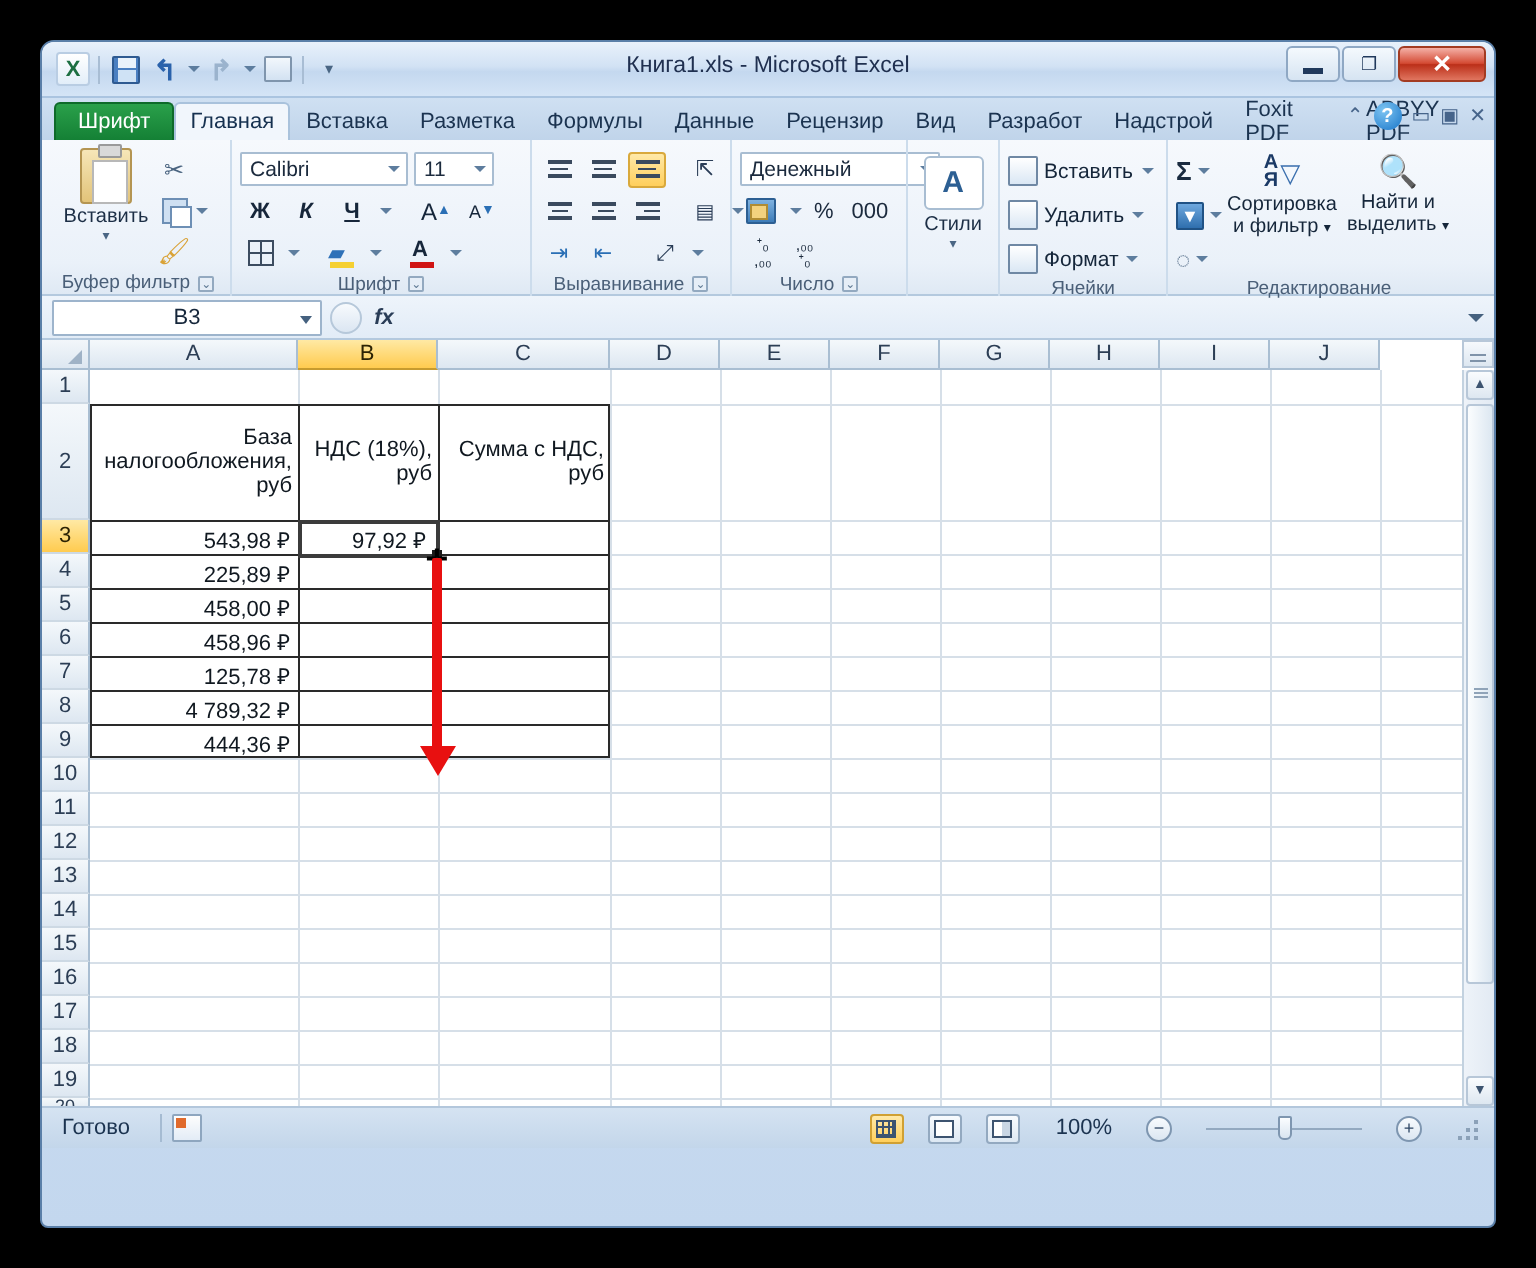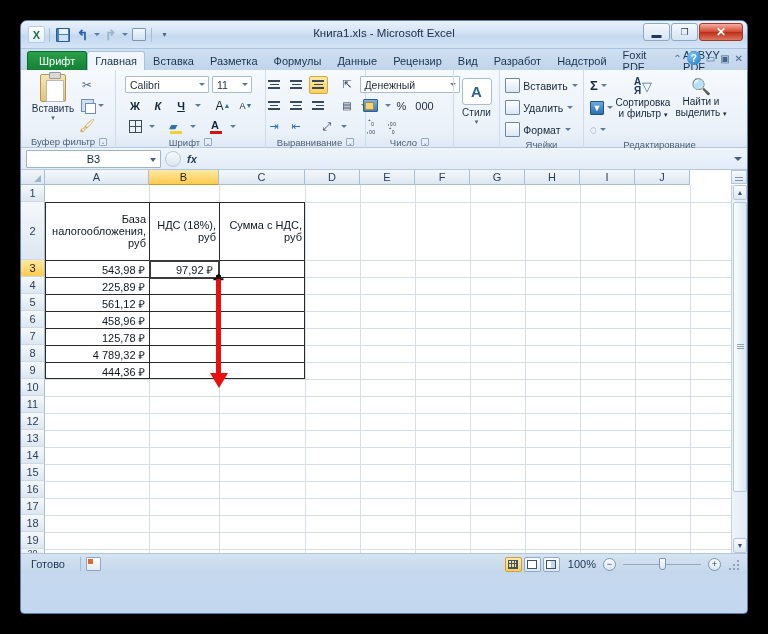--- a/index.html
+++ b/index.html
@@ -93,21 +93,21 @@
   
   .ribbon {
     height:78px;
     background:linear-gradient(180deg,#f6f9fd 0%,#eaf1f9 80%,#dfe9f4 100%);
     border-bottom:1px solid #b4c9de;
     display:flex;
     position:relative;
     padding-left:2px;
   }
   .rgroup { position:relative; height:78px; padding:2px 4px 0 4px; display:flex; flex-direction:column; }
-  .rgroup + .rgroup { border-left:1px solid #ccdcec;align-items:center; }
+  .rgroup + .rgroup { border-left:1px solid #ccdcec; }
   .rgroup-body { flex:1; display:flex; align-items:flex-start; padding-top:2px;}
   .rgroup-label {
     height:13px; font-size:9.5px; color:#4a5f78; text-align:center;
     display:flex; align-items:center; justify-content:center; gap:4px;
   }
   .dlg-launcher{width:8px;height:8px;border:1px solid #93a9c0;border-radius:1px;background:#e6eef7;font-size:6px;color:#627c96;display:flex;align-items:center;justify-content:center;}
 
   .bigbtn { width:52px; display:flex; flex-direction:column; align-items:center; font-size:10px; color:#1d2f46; }
   .paste-ico{
     width:26px;height:28px;background:linear-gradient(180deg,#f6e6b8,#e2c379);
@@ -252,21 +252,21 @@
   .hscroll{position:absolute;right:0;top:0;height:19px;width:300px;background:linear-gradient(180deg,#eef3f9,#dfe9f4);border-left:1px solid #bccddd;display:flex;align-items:center;}
   .hs-left,.hs-right{width:15px;height:15px;margin:0 1px;background:linear-gradient(180deg,#fafcfe,#dde7f1);border:1px solid #b7c7d8;border-radius:2px;display:flex;align-items:center;justify-content:center;font-size:7px;color:#3d5470;}
   .hs-track{flex:1;height:15px;background:linear-gradient(180deg,#e9f0f7,#dbe6f1);border:1px solid #c3d2e0;}
 
   
   .statusbar{height:21px;background:linear-gradient(180deg,#d5e3f2,#c3d6ea);display:flex;align-items:center;padding:0 4px;font-size:11px;color:#1b3350;border-top:1px solid #b3c7dc;}
   .st-ready{padding:0 10px 0 6px;}
   .st-sep{width:1px;height:14px;background:#a5bbd2;margin:0 5px;}
   .st-ico{width:15px;height:14px;background:linear-gradient(180deg,#fdfdfd,#e3ecf6);border:1px solid #8ea6bf;border-radius:1px;position:relative;}
   .st-ico:after{content:"";position:absolute;left:1px;top:1px;width:5px;height:5px;background:#e06a2c;}
-  .st-right{margin-left:auto;display:flex;align-items:center;gap:2px;padding-right:4px;}
+  .st-right{margin-left:auto;display:flex;align-items:center;gap:12px;padding-right:4px;}
   .viewbtn{width:17px;height:15px;border:1px solid #93a9c0;border-radius:2px;background:linear-gradient(180deg,#f8fbfe,#dde8f3);display:flex;align-items:center;justify-content:center;}
   .viewbtn.on{background:linear-gradient(180deg,#ffe9a8,#ffcf5c);border-color:#d0a033;}
   .vb-grid{width:10px;height:9px;border:1px solid #3d5470;display:grid;grid-template-columns:1fr 1fr 1fr;grid-template-rows:1fr 1fr;}
   .vb-grid i{border-right:1px solid #3d5470;border-bottom:1px solid #3d5470;}
   .vb-page{width:10px;height:9px;border:1px solid #3d5470;background:#fff;}
   .vb-break{width:10px;height:9px;border:1px solid #3d5470;background:linear-gradient(90deg,#fff 50%,#c9d6e4 50%);}
   .zoomlabel{margin:0 5px 0 6px;font-size:11px;}
   .zbtn{width:13px;height:13px;border-radius:50%;border:1px solid #7e96b0;background:linear-gradient(180deg,#f8fbfe,#dbe6f1);display:flex;align-items:center;justify-content:center;font-size:9px;color:#2d4664;line-height:1;}
   .ztrack{width:78px;height:1px;background:#93a9c0;margin:0 5px;position:relative;}
   .zthumb{position:absolute;left:36px;top:-6px;width:7px;height:12px;background:linear-gradient(180deg,#fbfdff,#d9e5f0);border:1px solid #7e96b0;border-radius:1px 1px 3px 3px;}
@@ -714,21 +714,21 @@
       </div>
 
       <div class="cell num" style="left:0;top:76px;width:103px;height:16px;">543,98 ₽</div>
       <div class="cell num" style="left:105px;top:76px;width:66px;height:16px;">97,92 ₽</div>
       <div class="cell num" style="left:175px;top:76px;width:84px;height:16px;"></div>
 
       <div class="cell num" style="left:0;top:93px;width:103px;height:16px;">225,89 ₽</div>
       <div class="cell num" style="left:105px;top:93px;width:66px;height:16px;"></div>
       <div class="cell num" style="left:175px;top:93px;width:84px;height:16px;"></div>
 
-      <div class="cell num" style="left:0;top:110px;width:103px;height:16px;">561,12 ₽</div>
+      <div class="cell num" style="left:0;top:110px;width:103px;height:16px;">458,00 ₽</div>
       <div class="cell num" style="left:105px;top:110px;width:66px;height:16px;"></div>
       <div class="cell num" style="left:175px;top:110px;width:84px;height:16px;"></div>
 
       <div class="cell num" style="left:0;top:127px;width:103px;height:16px;">458,96 ₽</div>
       <div class="cell num" style="left:105px;top:127px;width:66px;height:16px;"></div>
       <div class="cell num" style="left:175px;top:127px;width:84px;height:16px;"></div>
 
       <div class="cell num" style="left:0;top:144px;width:103px;height:16px;">125,78 ₽</div>
       <div class="cell num" style="left:105px;top:144px;width:66px;height:16px;"></div>
       <div class="cell num" style="left:175px;top:144px;width:84px;height:16px;"></div>

